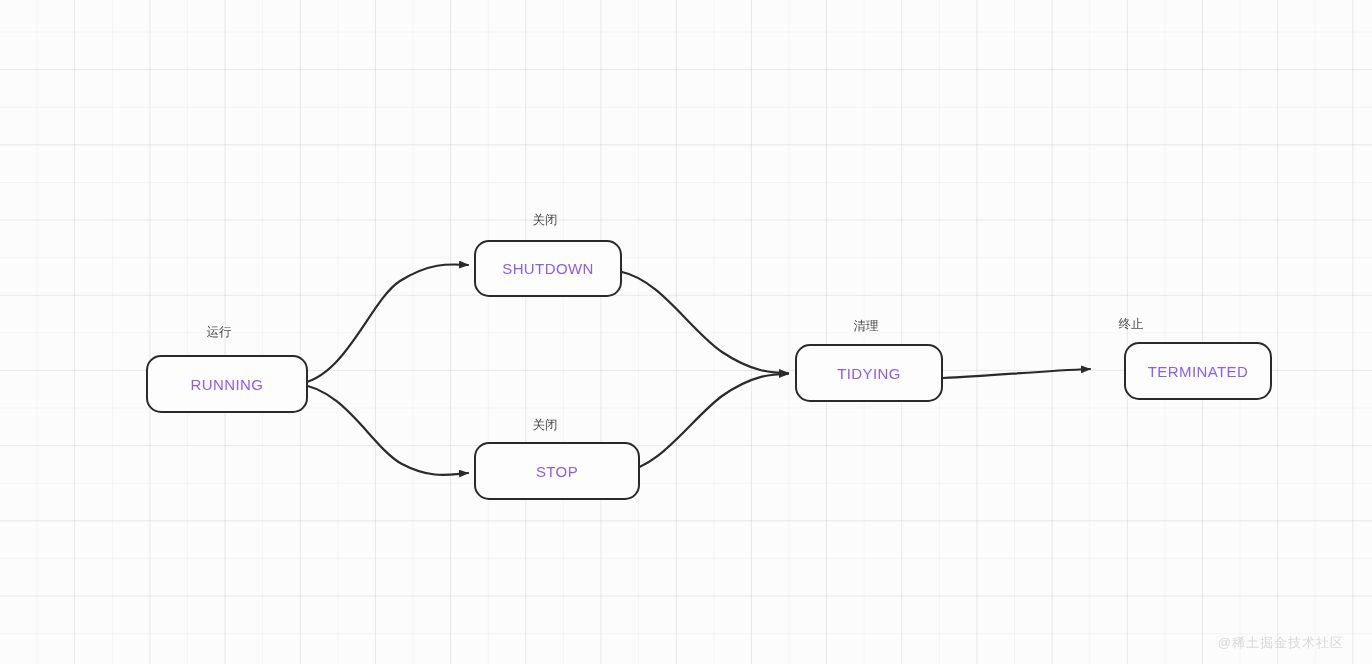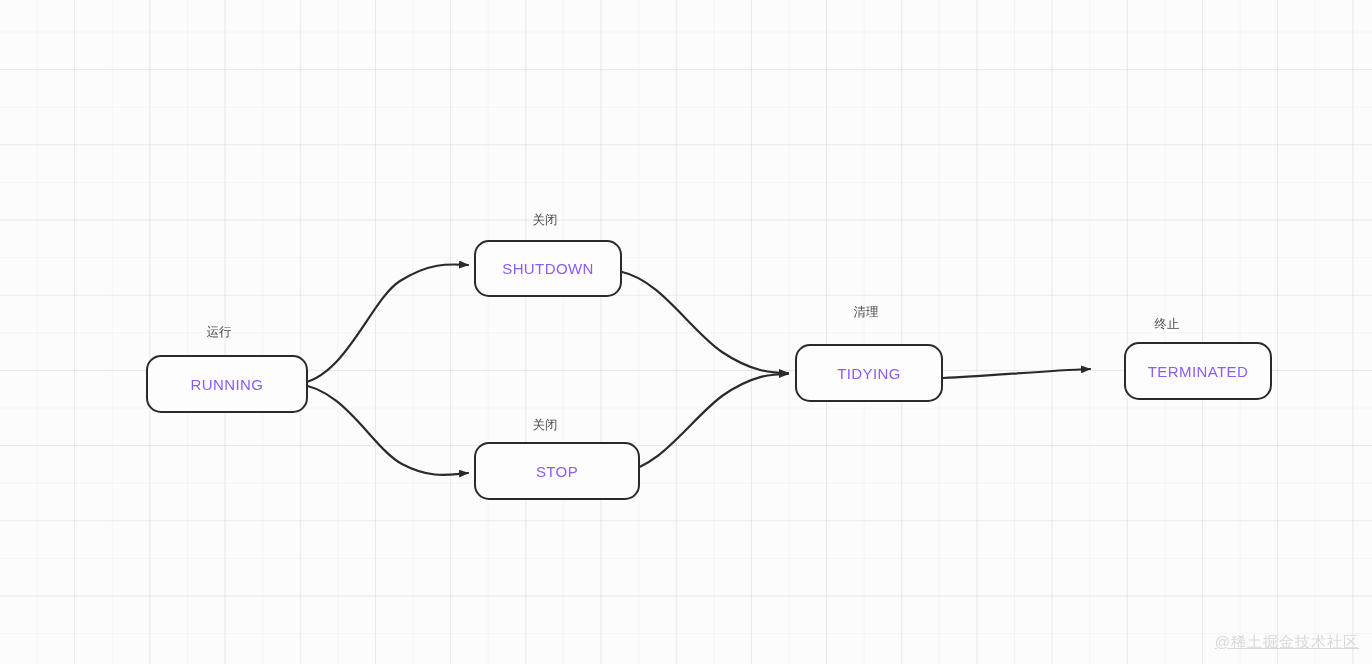--- a/index.html
+++ b/index.html
@@ -54,28 +54,27 @@
   .node-caption {
     position: absolute;
     font-family: Liberation Sans, sans-serif;
     font-size: 12.5px;
     color: #4a4a4a;
     white-space: nowrap;
     transform: translateX(-50%);
   }
   #watermark {
     position: absolute;
-    right: 13px;
+    right: 28px;
     bottom: 12px;
     font-family: "Liberation Sans", "DejaVu Sans", sans-serif;
-    font-size: 15px;
+    font-size: 13px;
     letter-spacing: 1px;
     color: #d8d8d8;
     white-space: nowrap;
-    text-decoration: underline;
   }
 </style>
 </head>
 <body>
 
 <div id="canvas">
 
   <svg id="edges" viewBox="0 0 1372 664" xmlns="http://www.w3.org/2000/svg">
     <defs>
       <marker id="arrowhead" markerWidth="10" markerHeight="8" refX="9" refY="4" orient="auto" markerUnits="userSpaceOnUse">
@@ -97,25 +96,25 @@
         <span class="node-text">RUNNING</span>
       </div>
       <div class="node-caption" style="left: 545px; top: 212px;">关闭</div>
       <div class="node" style="left: 474px; top: 240px; width: 148px; height: 57px; border-color: rgb(42, 42, 42); background: rgb(253, 253, 253);">
         <span class="node-text">SHUTDOWN</span>
       </div>
       <div class="node-caption" style="left: 545px; top: 417px;">关闭</div>
       <div class="node" style="left: 474px; top: 442px; width: 166px; height: 58px; border-color: rgb(42, 42, 42); background: rgb(253, 253, 253);">
         <span class="node-text">STOP</span>
       </div>
-      <div class="node-caption" style="left: 866px; top: 304px;">清理</div>
+      <div class="node-caption" style="left: 866px; top: 318px;">清理</div>
       <div class="node" style="left: 795px; top: 344px; width: 148px; height: 58px; border-color: rgb(42, 42, 42); background: rgb(253, 253, 253);">
         <span class="node-text">TIDYING</span>
       </div>
-      <div class="node-caption" style="left: 1167px; top: 316px;">终止</div>
+      <div class="node-caption" style="left: 1131px; top: 316px;">终止</div>
       <div class="node" style="left: 1096px; top: 342px; width: 148px; height: 58px; border-color: rgb(42, 42, 42); background: rgb(253, 253, 253); margin-left: 28px;">
         <span class="node-text">TERMINATED</span>
       </div>
     </div>
 
   <div id="watermark">@稀土掘金技术社区</div>
 
 </div>
 
 </body></html>

